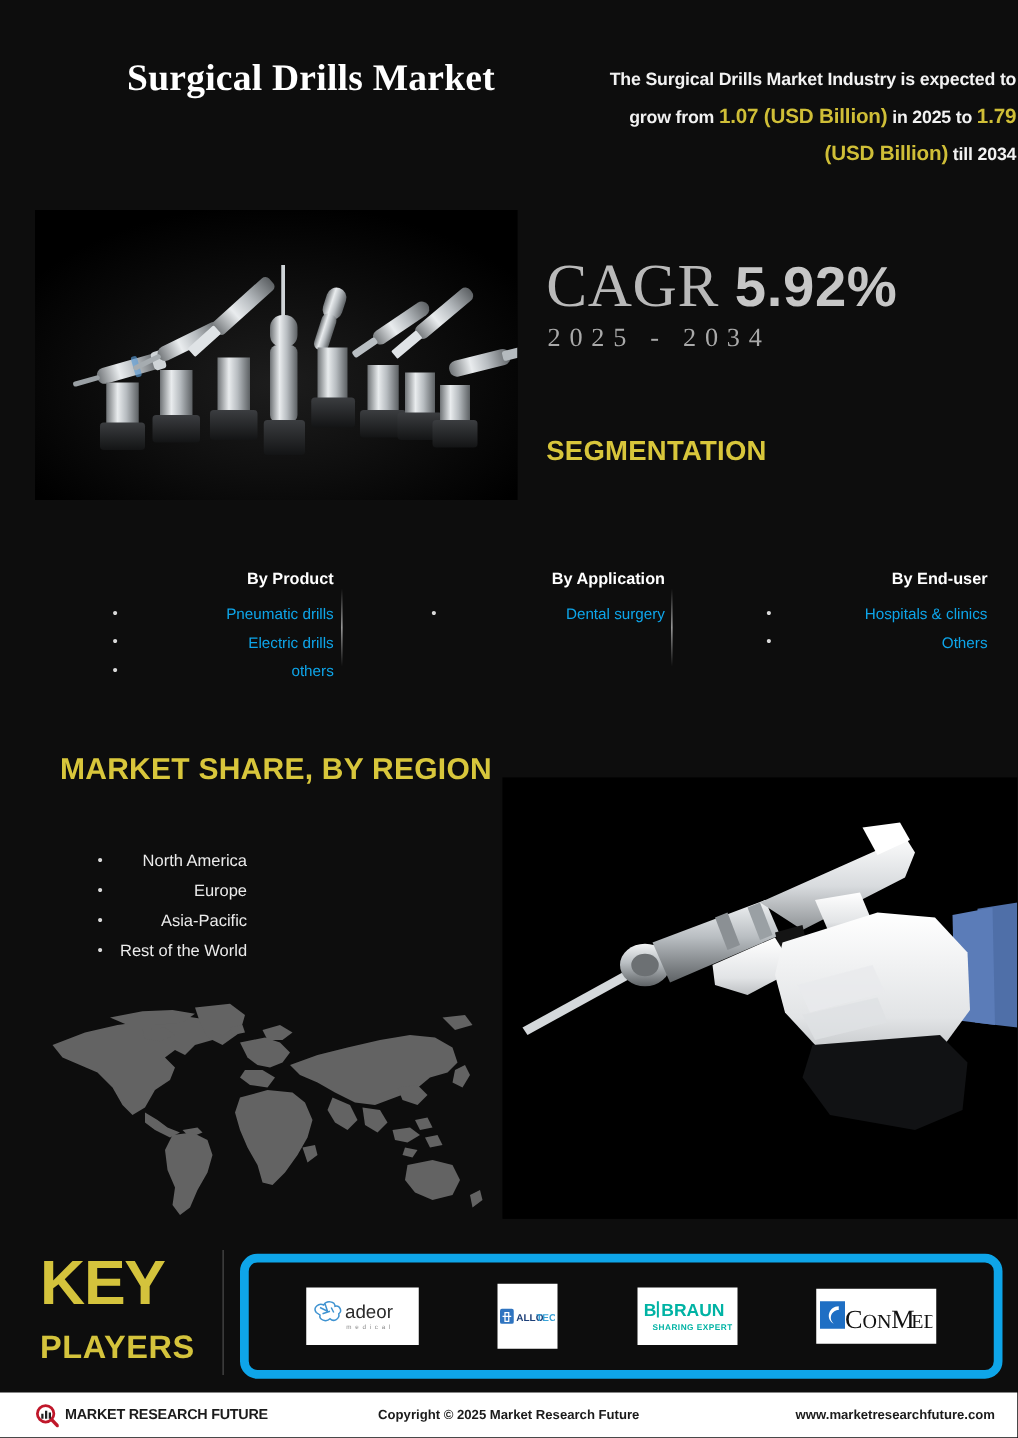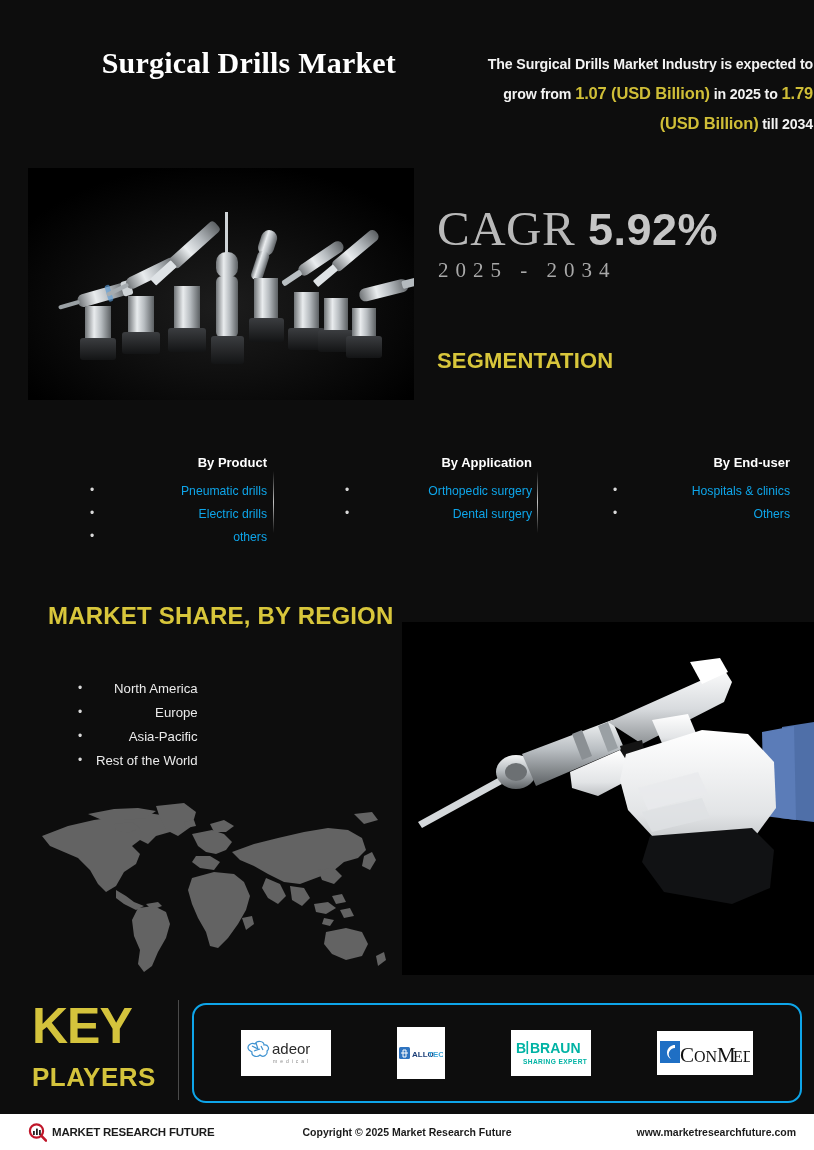--- a/index.html
+++ b/index.html
@@ -101,21 +101,21 @@
     position: absolute; left: 32px; top: 1000px;
     font-size: 50px; font-weight: bold; color: #d4c33c; letter-spacing: -1px; line-height: 52px;
   }
   .kp-players {
     position: absolute; left: 32px; top: 1062px;
     font-size: 26px; font-weight: bold; color: #d4c33c; letter-spacing: .5px;
   }
   .kp-sep { position: absolute; left: 178px; top: 1000px; width: 1px; height: 100px; background: #4a4a4a; }
   .kp-box {
     position: absolute; left: 192px; top: 1003px; width: 610px; height: 100px;
-    border: 2px solid #0ea5e9; border-radius: 14px;
+    border: 7px solid #0ea5e9; border-radius: 14px;
     display: flex; align-items: center; justify-content: space-around; padding: 0 14px;
   }
   .logo-card {
     background: #ffffff; display: flex; align-items: center; justify-content: center;
     overflow: hidden;
   }
   .logo-card.adeor  { width: 90px; height: 46px; }
   .logo-card.allo   { width: 48px; height: 52px; }
   .logo-card.arthrex{ width: 100px; height: 46px; }
   .logo-card.braun  { width: 80px; height: 46px; }
@@ -262,21 +262,20 @@
       <ul class="seg-list">
         <li>Pneumatic drills</li>
         <li>Electric drills</li>
         <li>others</li>
       </ul>
     </div>
 
     <div class="seg-col c2">
       <div class="seg-title">By Application</div>
       <ul class="seg-list">
-        <li>Orthopedic surgery</li>
         <li>Dental surgery</li>
       </ul>
     </div>
 
     <div class="seg-col c3">
       <div class="seg-title">By End-user</div>
       <ul class="seg-list">
         <li>Hospitals &amp; clinics</li>
         <li>Others</li>
       </ul>

